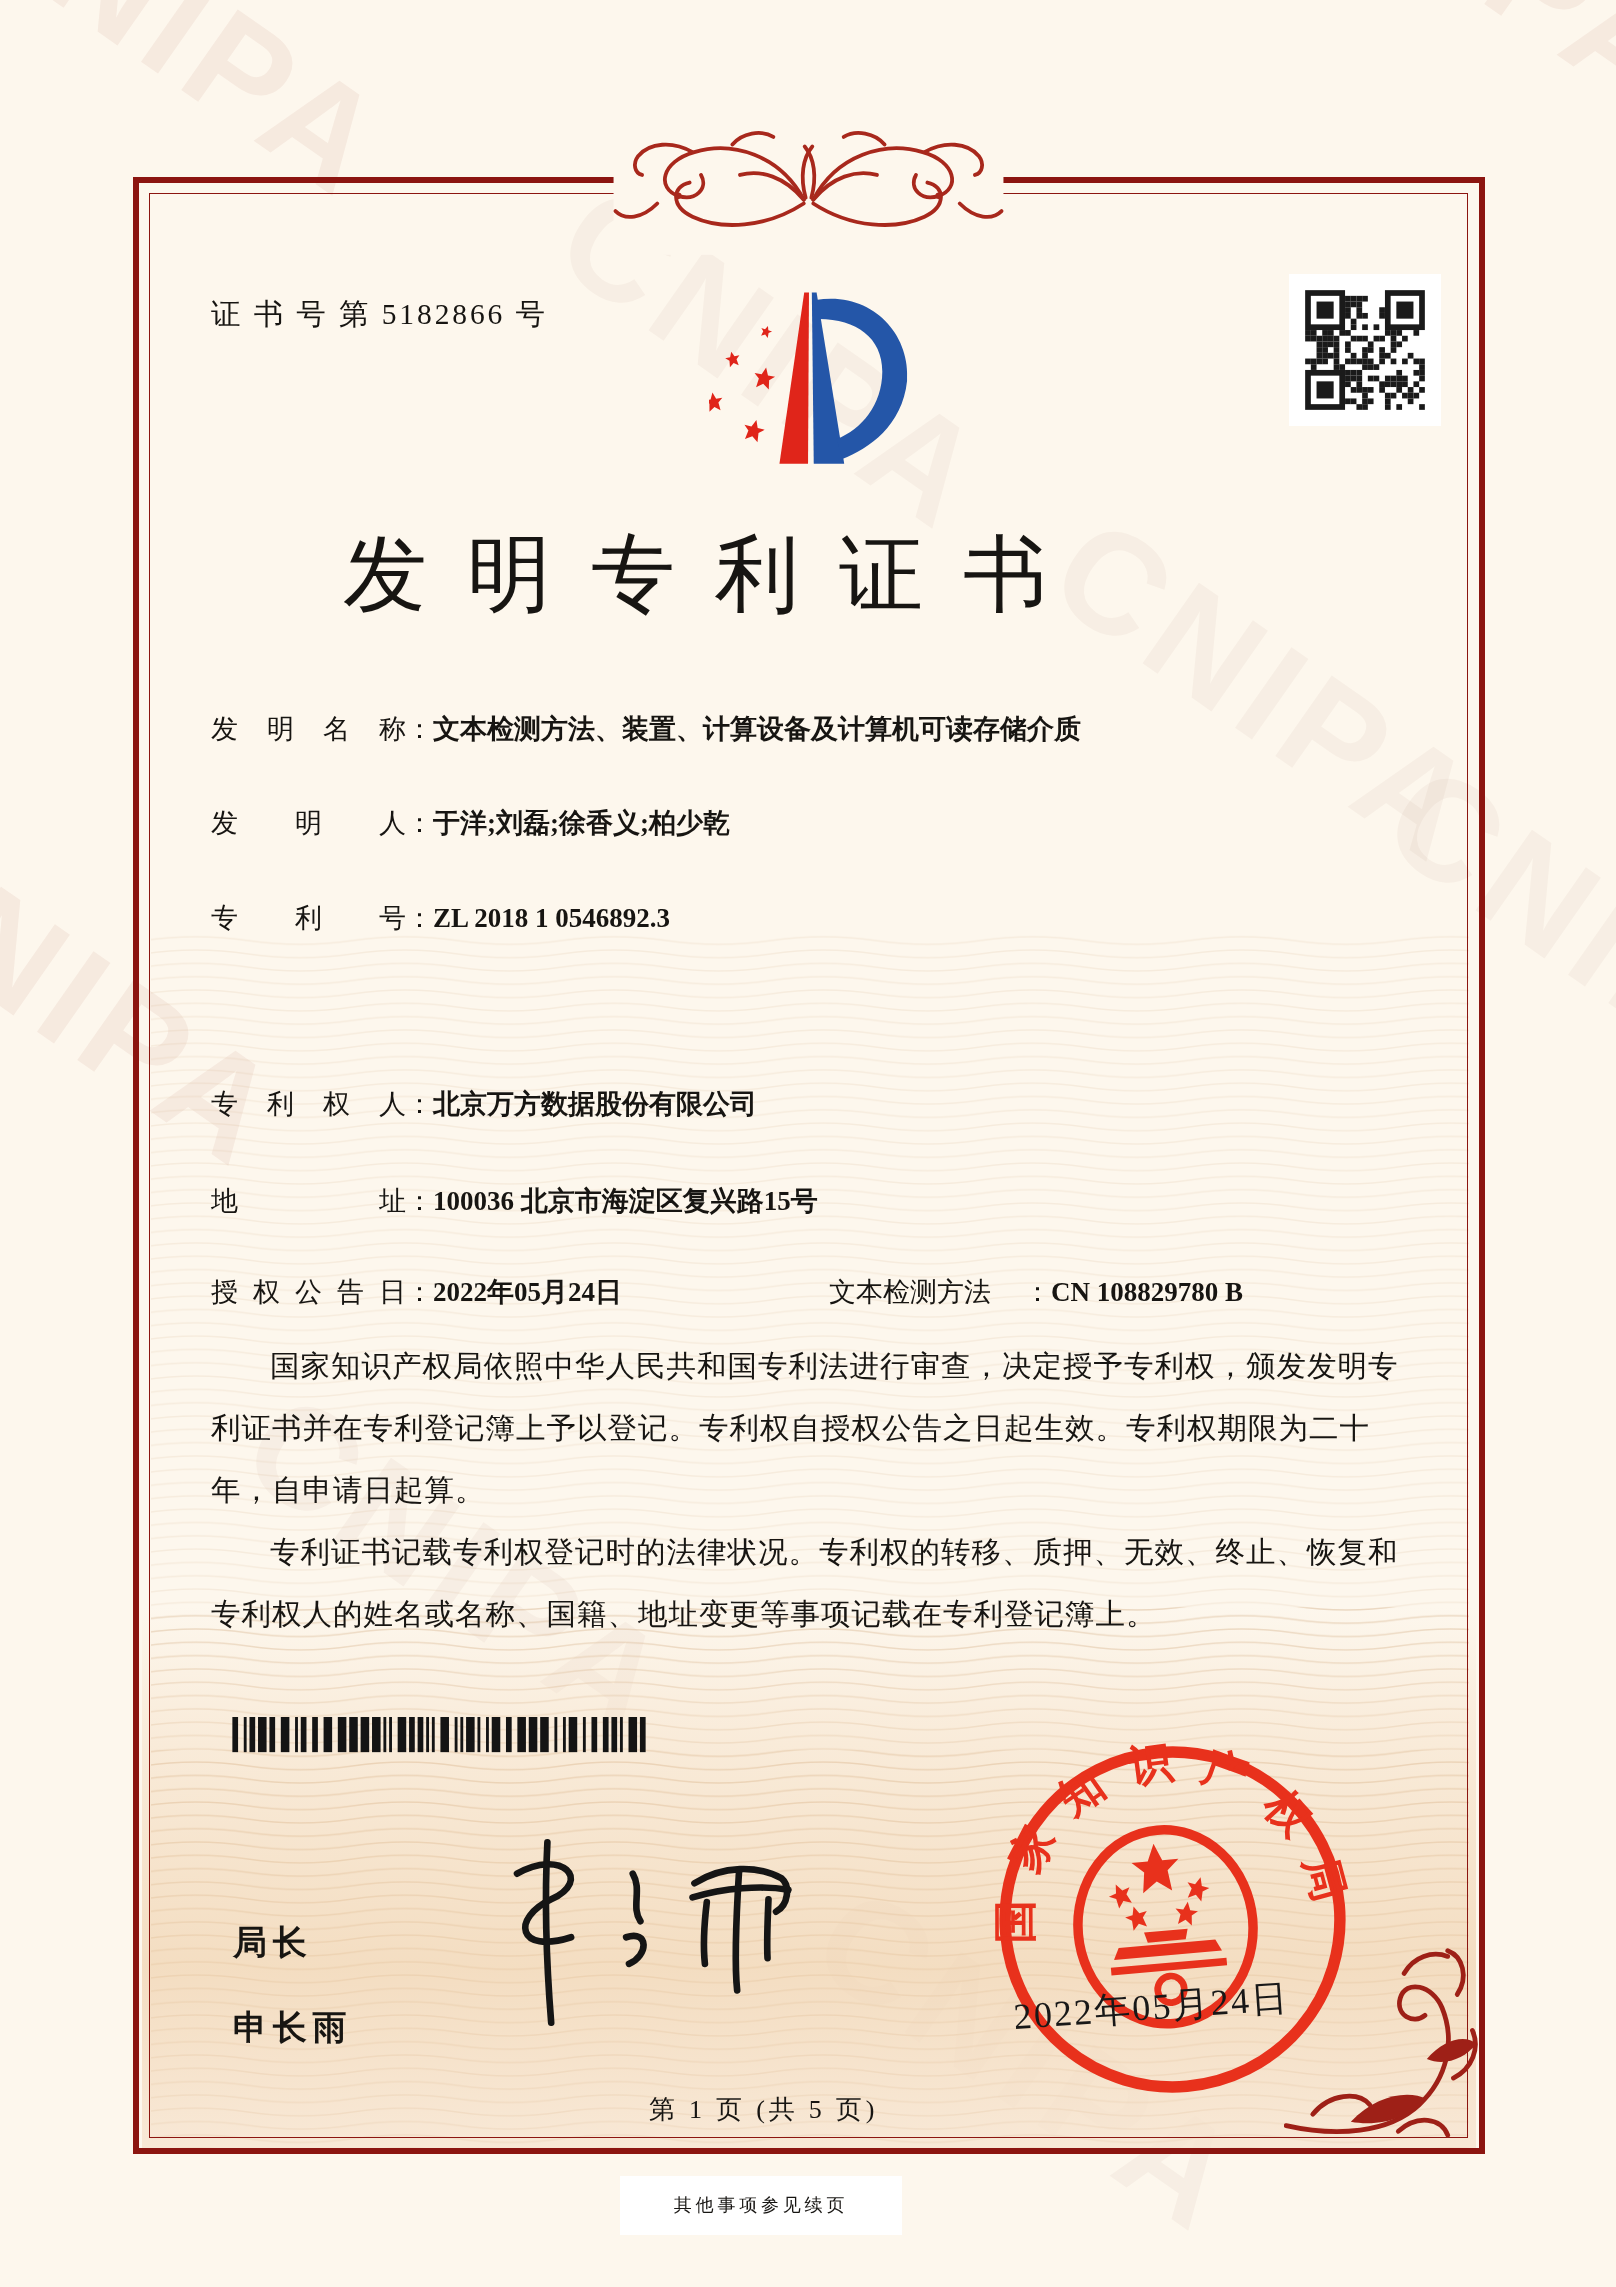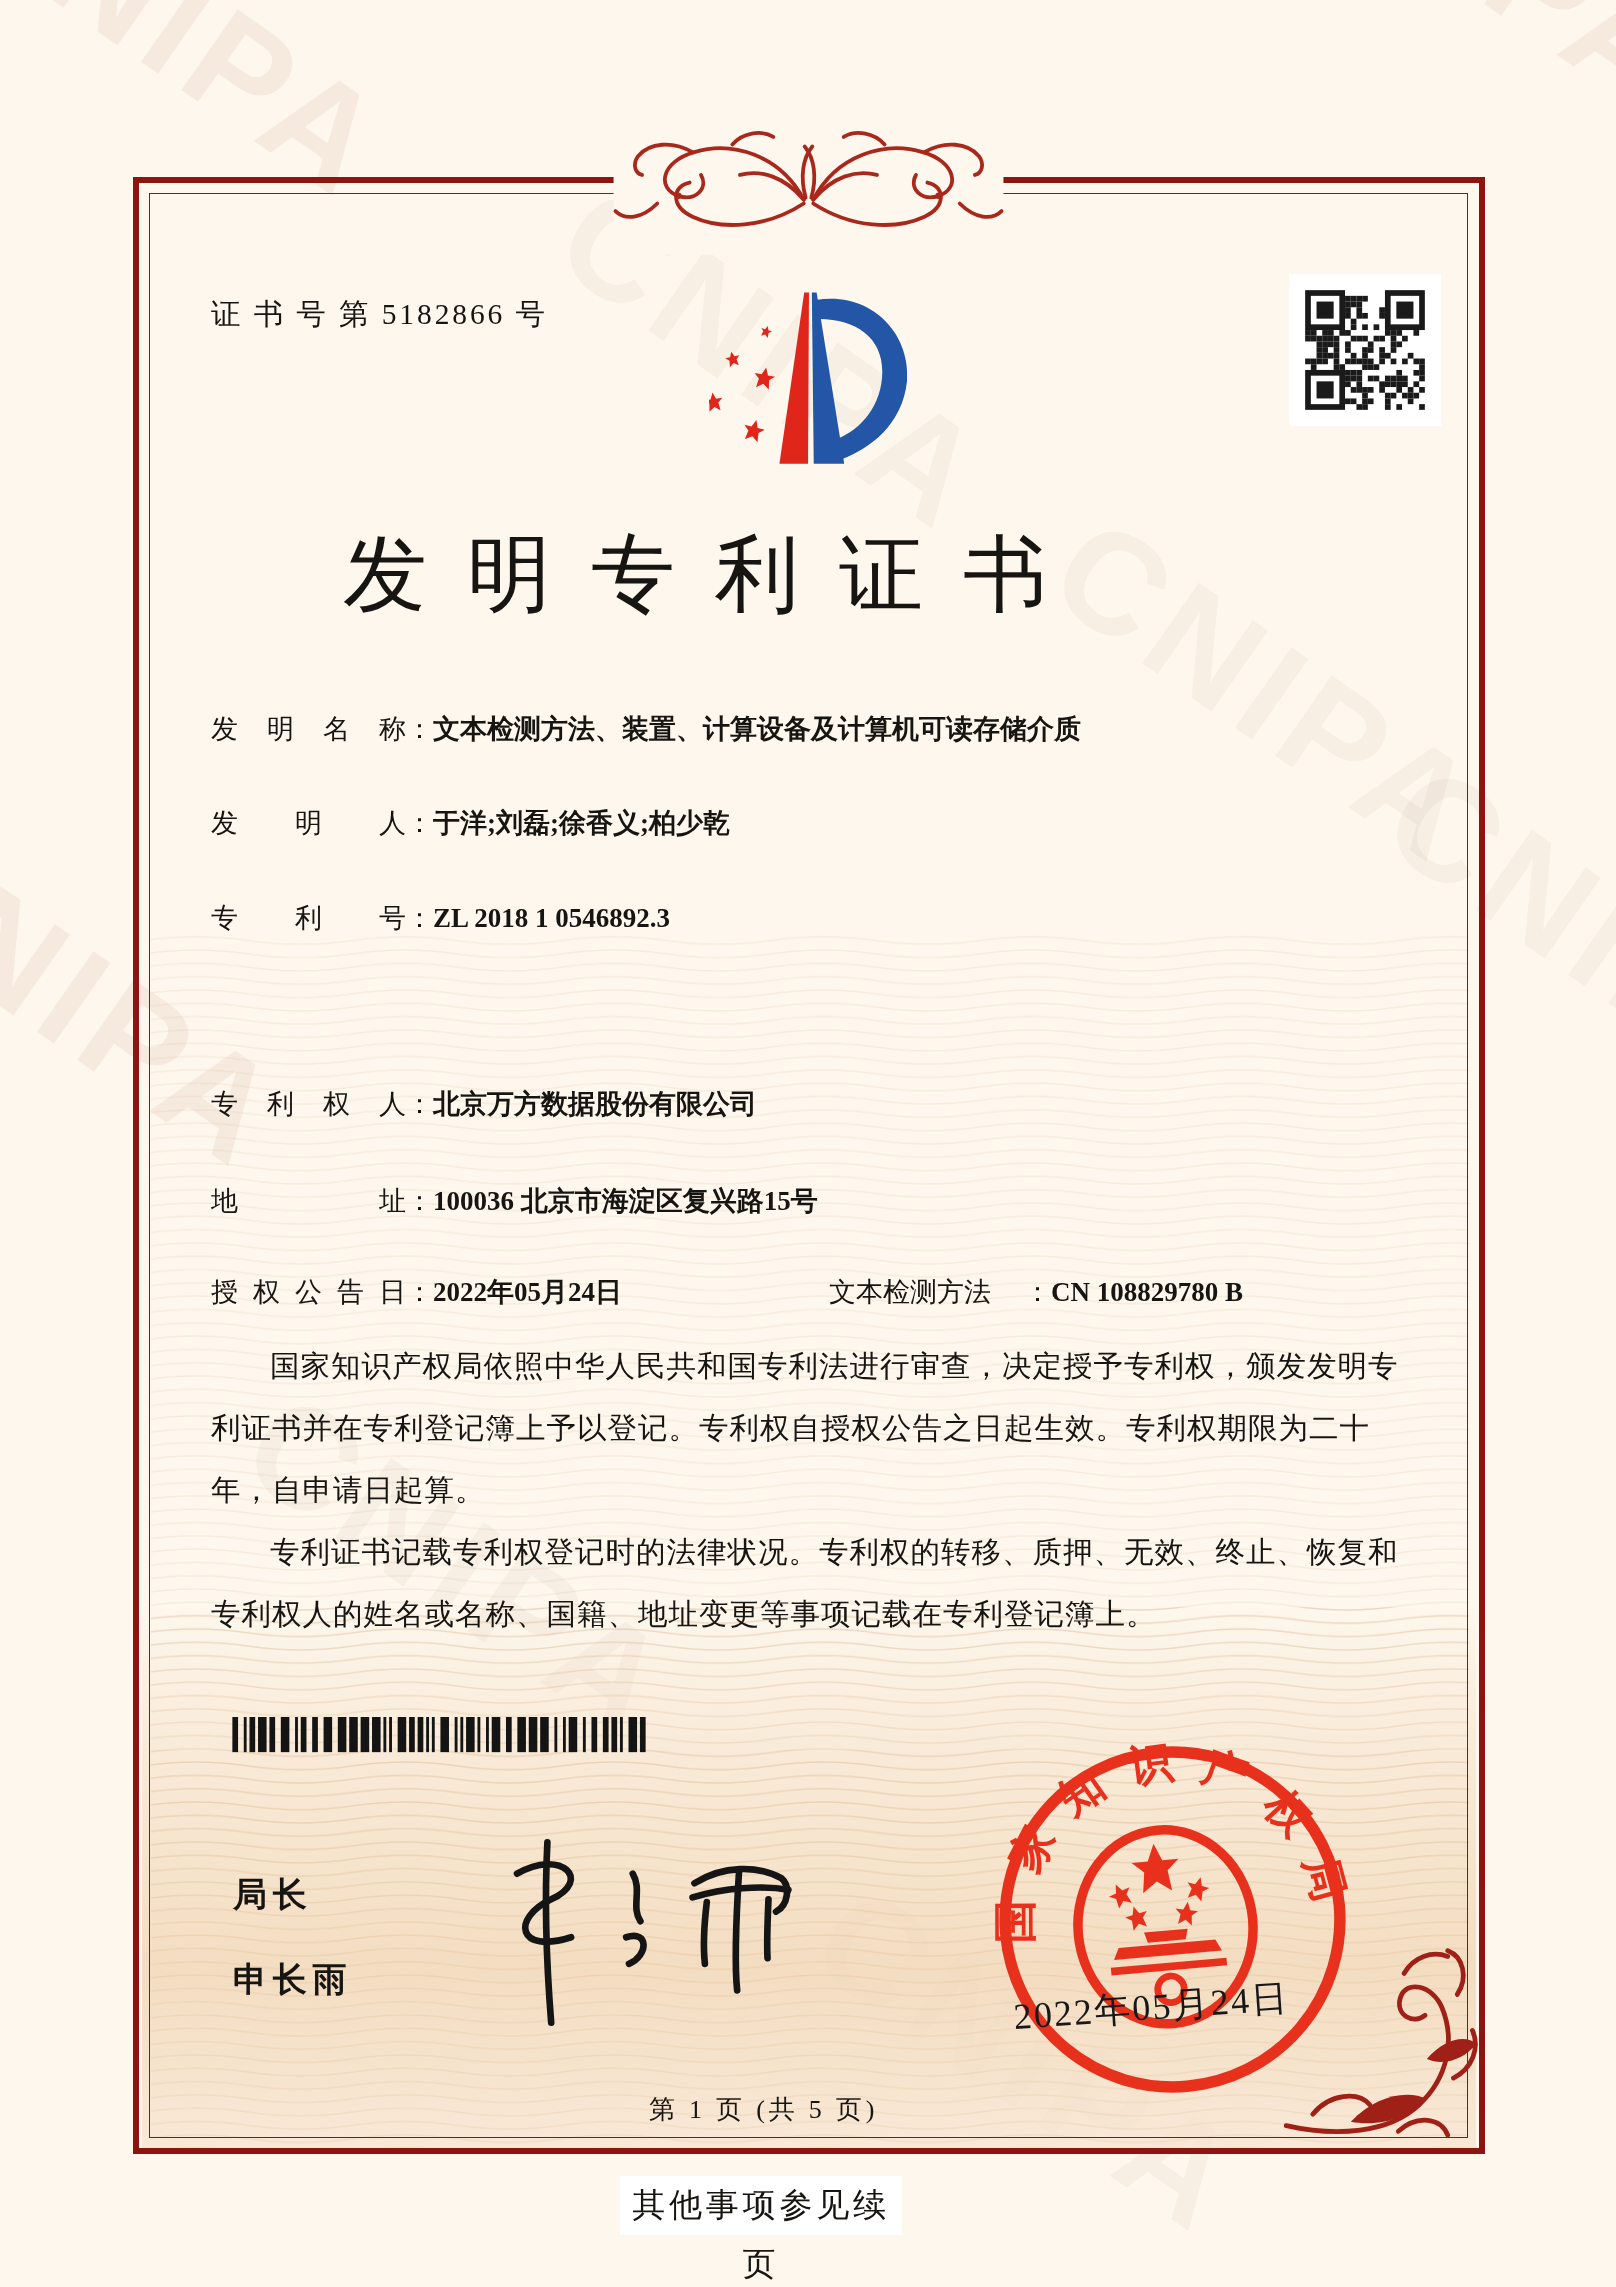--- a/index.html
+++ b/index.html
@@ -27,24 +27,24 @@
   .title{left:0;top:518px;width:1390px;text-align:center;font-size:84px;font-weight:400;
          letter-spacing:40px;text-indent:40px;z-index:5;}
   .row{left:211px;width:1227px;font-size:27px;z-index:5;white-space:nowrap;}
   .lab{display:inline-block;width:195px;text-align:justify;text-align-last:justify;vertical-align:top;}
   .lab2{display:inline-block;width:195px;vertical-align:top;}
   .val{font-weight:600;}
   .pair2{position:absolute;left:618px;top:0;}
   .paras{left:211px;top:1336px;width:1206px;font-size:29.5px;line-height:2.1;z-index:5;}
   .paras p{margin:0;text-indent:2em;letter-spacing:1px;}
   .signer{left:233px;font-size:34px;font-weight:600;z-index:5;
-          font-family:"Liberation Sans","DejaVu Sans",sans-serif;letter-spacing:5.7px;}
+          font-family:"Liberation Sans","DejaVu Sans",sans-serif;letter-spacing:5.7px;margin-top:48px;}
   .footer{left:0;top:2092px;width:1527px;text-align:center;font-size:26px;letter-spacing:3.8px;z-index:5;}
   .note{left:620px;top:2176px;width:282px;height:59px;background:#ffffff;text-align:center;
-        line-height:59px;font-size:33px;letter-spacing:3.8px;z-index:5;}
+        line-height:59px;font-size:18px;letter-spacing:3.8px;z-index:5;}
   .barcode{left:232px;top:1717px;z-index:5;}
   .sig{left:490px;top:1831px;z-index:5;}
   .seal{left:968px;top:1715px;z-index:6;}
   .qr{left:1289px;top:274px;z-index:5;}
   .logo{left:709px;top:262px;z-index:5;}
   .ring-t{font-size:46px;font-weight:700;fill:#e8311c;letter-spacing:2px;
           font-family:"Liberation Serif","DejaVu Serif",serif;}
   .seal-date{font-size:38px;fill:#181818;font-family:"Liberation Serif","DejaVu Serif",serif;}
 </style>
 </head>

